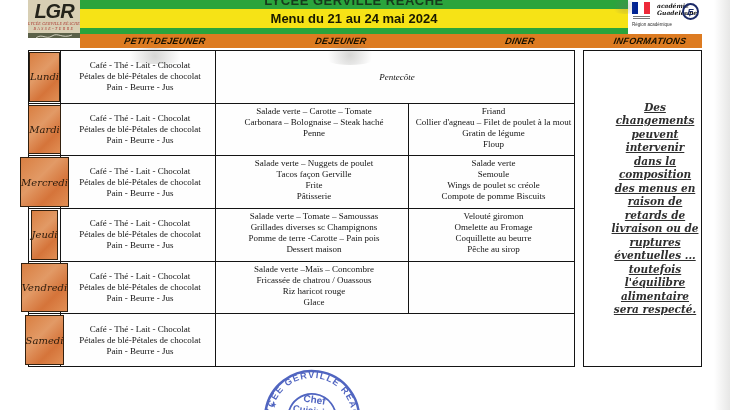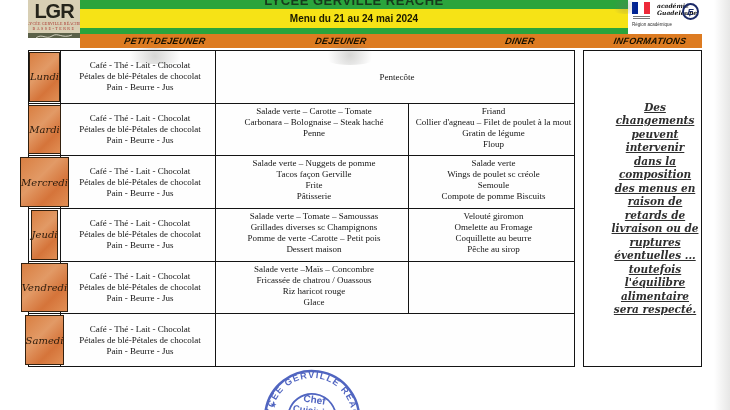--- a/index.html
+++ b/index.html
@@ -1,34 +1,34 @@
 <!DOCTYPE html>
 <html><head>
 <meta charset="utf-8">
 <style>
   html,body{margin:0;padding:0;}
   .page{position:relative;width:730px;height:410px;background:#ffffff;overflow:hidden;
         font-family:"Liberation Serif",serif;}
   
   .logo-box{position:absolute;left:28px;top:0;width:52px;height:38px;background:#d8cfb4;
-            display:flex;flex-direction:column;align-items:center;overflow:hidden;}
+            display:flex;flex-direction:column;align-items:center;overflow:hidden;font-style:italic;}
   .logo-acronym{font-family:"Liberation Sans",sans-serif;font-weight:bold;font-size:20px;
                 line-height:20px;letter-spacing:-1px;color:#25241b;margin-top:1px;}
   .logo-line1{font-size:4px;color:#a8322a;letter-spacing:.2px;white-space:nowrap;}
   .logo-line2{font-size:4px;color:#a8322a;letter-spacing:1.5px;white-space:nowrap;}
   .logo-strip{width:100%;height:9px;margin-top:2px;background:#5a6048;display:flex;
               align-items:center;justify-content:center;}
   .band{position:absolute;left:80px;width:548px;}
   .band-green-top{top:0;height:9px;background:#2aa43c;overflow:hidden;}
   .school-name{display:block;text-align:center;font-family:"Liberation Sans",sans-serif;
                font-weight:bold;font-size:13px;line-height:14px;color:#173a1c;margin-top:-6px;
                letter-spacing:.5px;}
   .band-yellow{top:9px;height:19px;background:#f6e316;display:flex;align-items:center;
                justify-content:center;}
-  .menu-title{font-family:"Liberation Sans",sans-serif;font-weight:bold;font-size:10px;
+  .menu-title{font-family:"Liberation Sans",sans-serif;font-weight:bold;font-size:13px;
               color:#191900;}
   .band-green-thin{top:28px;height:6px;background:#2aa43c;}
   .header-band{position:absolute;left:80px;top:34px;width:622px;height:14px;background:#dd7b21;}
   .col-label{position:absolute;top:34px;height:14px;display:flex;align-items:center;
              justify-content:center;font-family:"Liberation Sans",sans-serif;font-style:italic;
              font-weight:bold;font-size:9px;color:#151000;transform:skewX(-10deg);
              letter-spacing:.3px;}
   
   .academie-box{position:absolute;left:628px;top:0;width:74px;height:32px;background:#ffffff;}
   .acad-name{position:absolute;left:29px;top:2px;font-family:"DejaVu Serif",serif;
@@ -49,21 +49,21 @@
   .row:last-child{border-bottom:none;}
   .cell{box-sizing:border-box;border-right:1.5px solid #141414;display:flex;
         flex-direction:column;overflow:visible;align-items:center;}
   .day-col{width:32px;flex:none;padding:1px;}
   .day-badge{flex:1;background:linear-gradient(135deg,#d97f42,#e29a66 40%,#d5743a 70%,#e18f55);
              border:1px solid #32200f;display:flex;align-items:center;justify-content:center;
              font-family:"DejaVu Serif",serif;font-style:italic;font-size:10px;color:#2a1a0c;}
   .bf-col{width:155px;flex:none;justify-content:center;padding:1px 0 1px 4px;}
   .lunch-col{width:193px;flex:none;padding:2px 0 0 4px;}
   .dinner-col{flex:1;border-right:none;padding:2px 0 0 4px;}
-  .merged-col{flex:1;border-right:none;padding:2px 0 0 4px;justify-content:center;}
+  .merged-col{flex:1;border-right:none;padding:2px 0 0 4px;justify-content:center;font-style:italic;}
   .menu-line{font-size:9px;line-height:11px;color:#141414;white-space:nowrap;}
   
   .info-box{position:absolute;left:583px;top:50px;width:119px;height:317px;
             border:1.5px solid #141414;box-sizing:border-box;display:flex;align-items:center;
             background:#fff;padding-left:25px;}
   .info-text{font-family:"DejaVu Serif",serif;font-style:italic;font-weight:600;
              font-size:10.5px;line-height:13.5px;text-decoration:underline;text-align:center;
              color:#2e2e2e;padding:0 2px;width:100%;}
   
   .stamp{position:absolute;left:257px;top:363px;}
@@ -159,45 +159,45 @@
       <div class="row">
         <div class="cell day-col">
           <div class="day-badge">Mercredi</div>
         </div>
         <div class="cell bf-col">
           <div class="menu-line">Café - Thé - Lait - Chocolat</div>
           <div class="menu-line">Pétales de blé-Pétales de chocolat</div>
           <div class="menu-line">Pain - Beurre - Jus</div>
         </div>
         <div class="cell lunch-col">
-          <div class="menu-line">Salade verte – Nuggets de pomme</div>
+          <div class="menu-line">Salade verte – Nuggets de poulet</div>
           <div class="menu-line">Tacos façon Gerville</div>
           <div class="menu-line">Frite</div>
           <div class="menu-line">Pâtisserie</div>
         </div>
         <div class="cell dinner-col">
           <div class="menu-line">Salade verte</div>
+          <div class="menu-line">Semoule</div>
           <div class="menu-line">Wings de poulet sc créole</div>
-          <div class="menu-line">Semoule</div>
           <div class="menu-line">Compote de pomme Biscuits</div>
         </div>
       </div>
       <div class="row">
         <div class="cell day-col">
           <div class="day-badge">Jeudi</div>
         </div>
         <div class="cell bf-col">
           <div class="menu-line">Café - Thé - Lait - Chocolat</div>
           <div class="menu-line">Pétales de blé-Pétales de chocolat</div>
           <div class="menu-line">Pain - Beurre - Jus</div>
         </div>
         <div class="cell lunch-col">
           <div class="menu-line">Salade verte – Tomate – Samoussas</div>
           <div class="menu-line">Grillades diverses sc Champignons</div>
-          <div class="menu-line">Pomme de verte -Carotte – Petit pois</div>
+          <div class="menu-line">Pomme de terre -Carotte – Pain pois</div>
           <div class="menu-line">Dessert maison</div>
         </div>
         <div class="cell dinner-col">
           <div class="menu-line">Velouté giromon</div>
           <div class="menu-line">Omelette au Fromage</div>
           <div class="menu-line">Coquillette au beurre</div>
           <div class="menu-line">Pêche au sirop</div>
         </div>
       </div>
       <div class="row">

